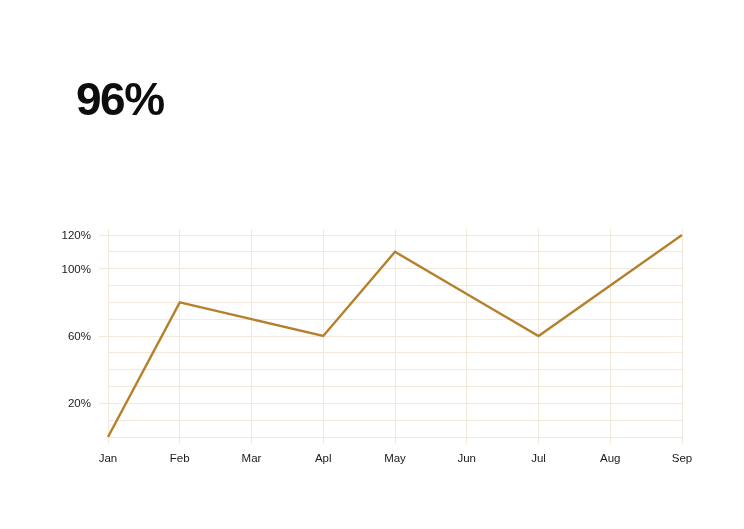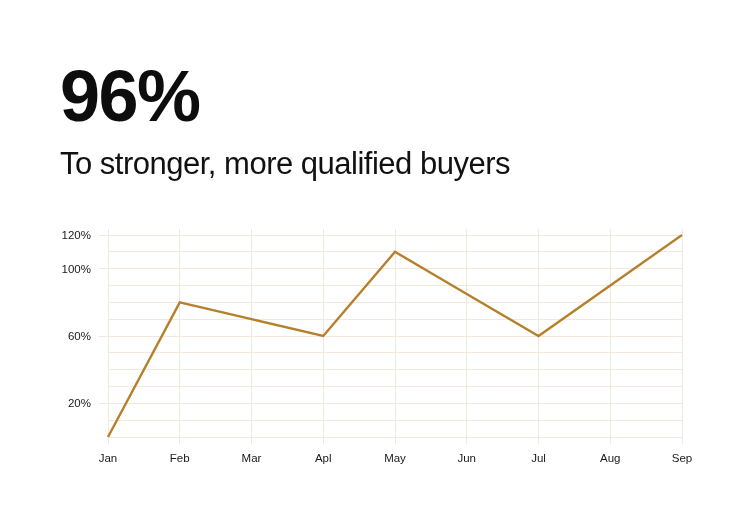--- a/index.html
+++ b/index.html
@@ -22,26 +22,26 @@
 
   
   #header-block {
     position: absolute;
     left: 60px;
     top: 60px;
     width: 640px;
   }
 
   #headline-figure {
-    font-size: 72px;
+    font-size: 46px;
     font-weight: 700;
     line-height: 1.0;
     letter-spacing: -1.5px;
     color: #0d0d0d;
-    margin: 0;
+    margin: 16px;
     font-family: "Liberation Sans", sans-serif;
   }
 
   #headline-caption {
     font-size: 31px;
     font-weight: 400;
     line-height: 1.15;
     letter-spacing: -0.5px;
     color: #111111;
     margin: 14px 0 0 0;
@@ -92,21 +92,20 @@
     stroke-linecap: butt;
   }
 </style>
 </head>
 <body>
 
 <div id="stat-card">
 
   <div id="header-block">
     <div id="headline-figure">96%</div>
-    <div id="headline-caption">To stronger, more qualified buyers</div>
   </div>
 
   <div id="chart-region">
     <svg id="chart-svg" width="744" height="280" viewBox="0 0 744 280">
       <g id="grid-horizontal">
           <line x1="108" x2="682" y1="215.16666666666666" y2="215.16666666666666" stroke="#f2e8dc" class="gridline"></line>
           <line x1="108" x2="682" y1="198.33333333333334" y2="198.33333333333334" stroke="#f2e8dc" class="gridline"></line>
           <line x1="108" x2="682" y1="181.5" y2="181.5" stroke="#f2e8dc" class="gridline"></line>
           <line x1="108" x2="682" y1="164.66666666666669" y2="164.66666666666669" stroke="#f2e8dc" class="gridline"></line>
           <line x1="108" x2="682" y1="147.83333333333331" y2="147.83333333333331" stroke="#f2e8dc" class="gridline"></line>

